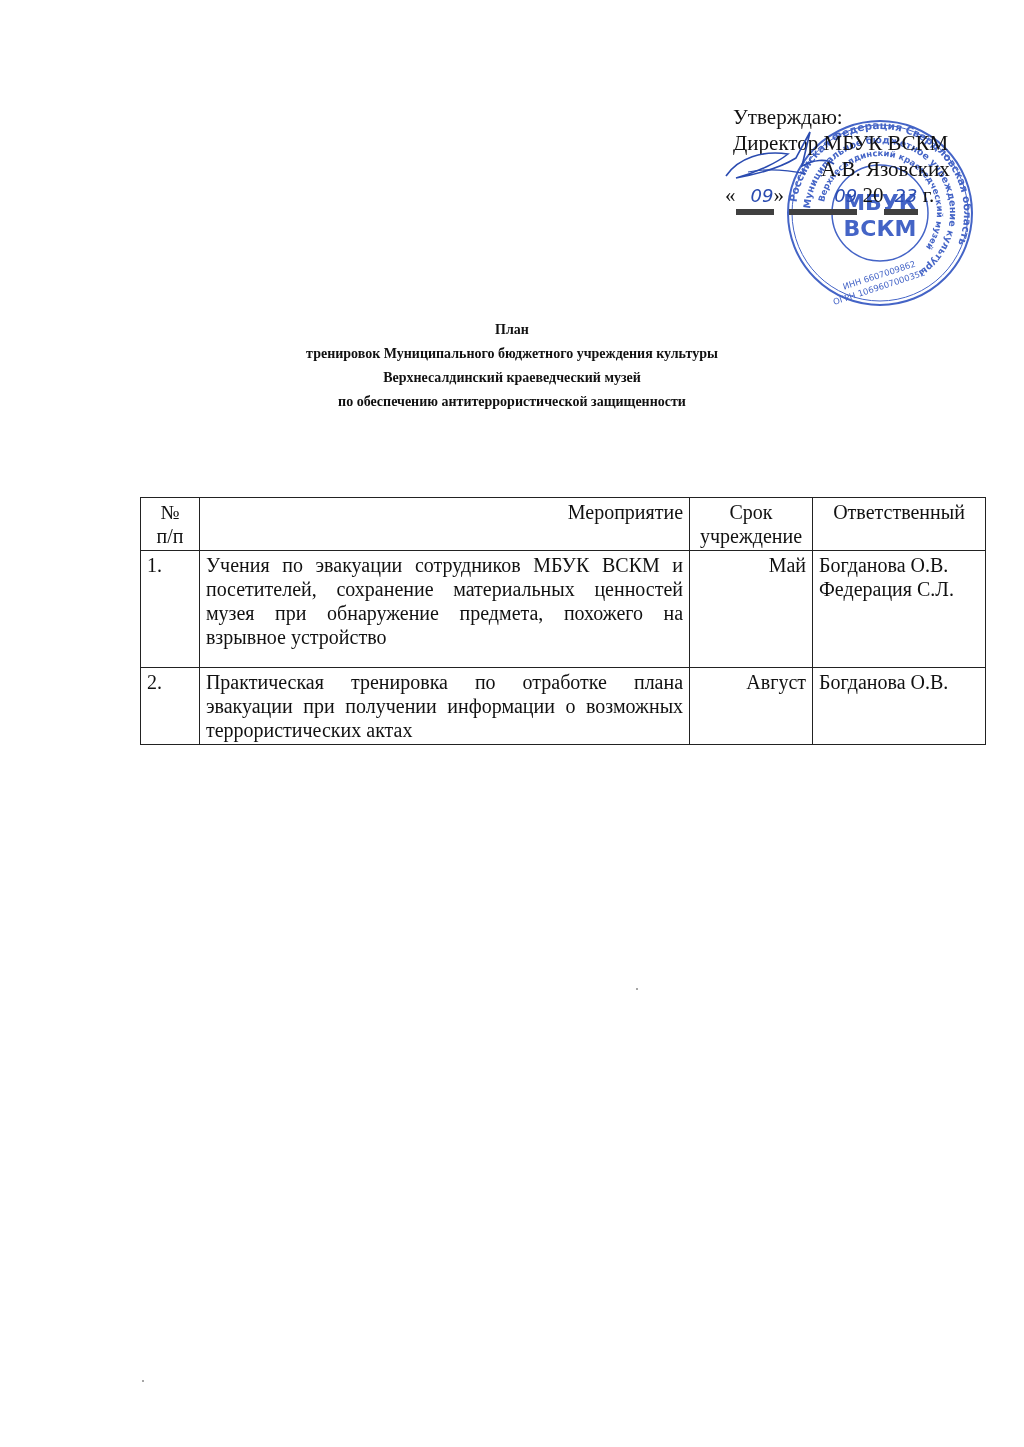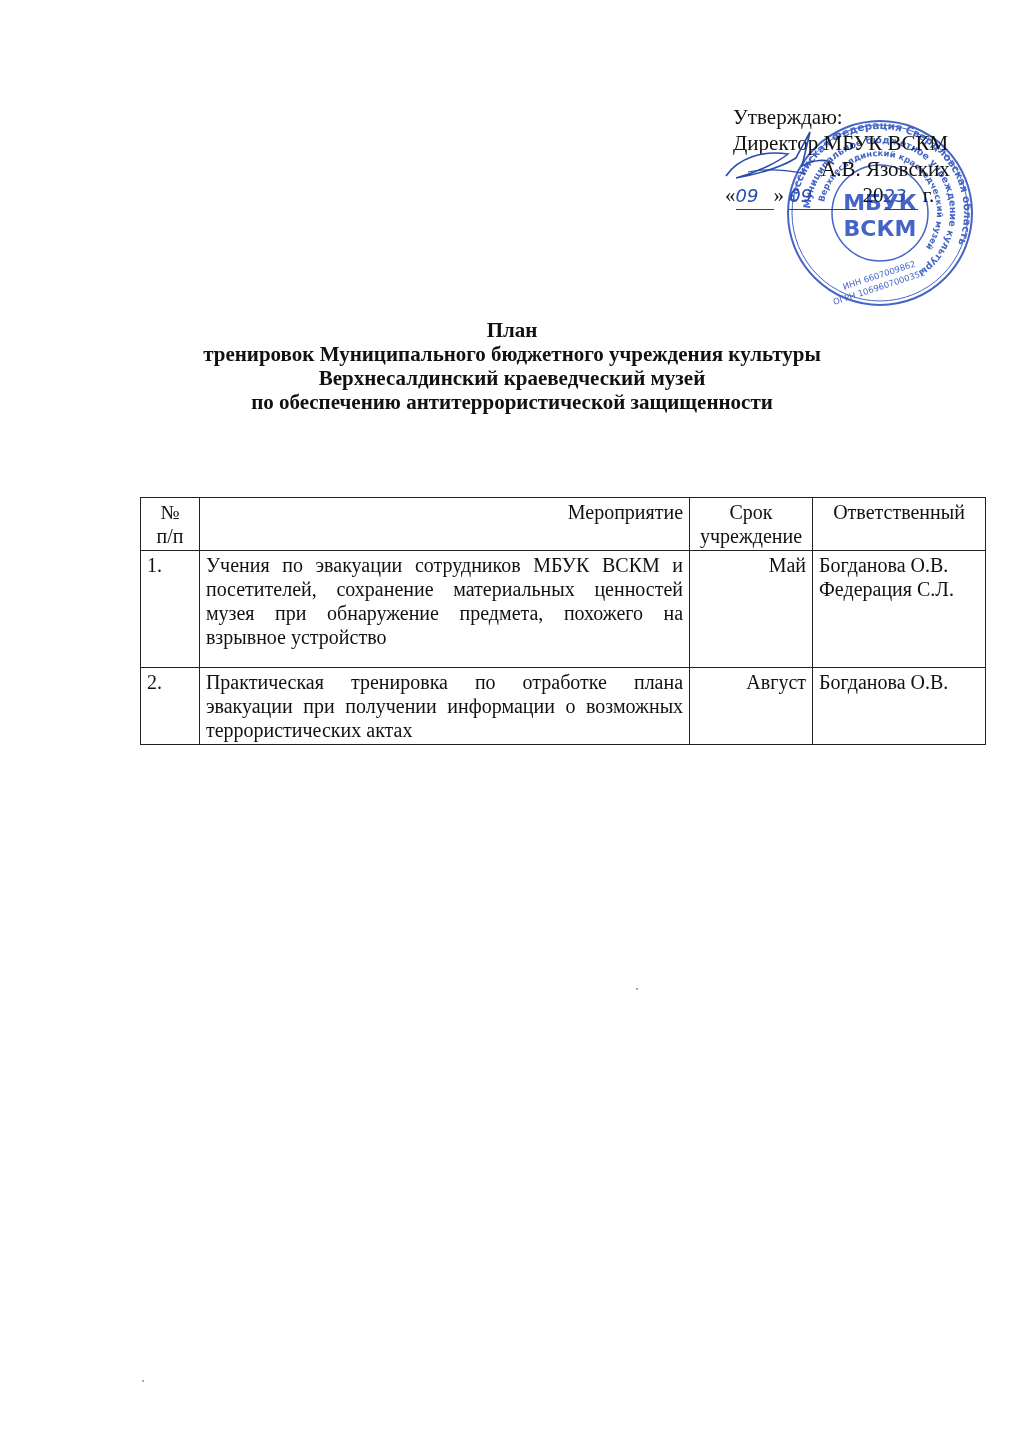--- a/index.html
+++ b/index.html
@@ -6,27 +6,27 @@
     body {
       width: 1024px; height: 1447px; background: #ffffff; position: relative; overflow: hidden;
       font-family: "Liberation Serif", "DejaVu Serif", serif; color: #111;
     }
     .approval {
       position: absolute; left: 733px; top: 104px; font-size: 21px; line-height: 26px; z-index: 2;
     }
     .approval .line { white-space: nowrap; }
     .approval .indent { padding-left: 88px; }
     .approval .date-line { margin-left: -8px; }
-    .approval .blank { display: inline-block; border-bottom: 1px solid #404040; text-align: left; }
+    .approval .blank { display: inline-block; border-bottom: 6px solid #404040; text-align: right; }
     .hand { font-family: "DejaVu Sans", sans-serif; color: #2a4bb0; font-style: italic; font-size: 18px; }
     .signature { position: absolute; left: 718px; top: 128px; width: 120px; height: 60px; z-index: 3; }
     .stamp { position: absolute; left: 785px; top: 118px; width: 190px; height: 190px; z-index: 1; opacity: 0.88; }
     .title-block {
       position: absolute; left: 0; top: 318px; width: 1024px; text-align: center;
-      font-weight: bold; font-size: 21px; line-height: 24px;
+      font-weight: bold; font-size: 14px; line-height: 24px;
     }
     table.plan {
       position: absolute; left: 140px; top: 497px; width: 846px; border-collapse: collapse; font-size: 20px; line-height: 24px;
     }
     table.plan td, table.plan th { border: 1.5px solid #222; vertical-align: top; padding: 2px 6px; font-weight: normal; }
     table.plan th { text-align: center; }
     .c-num { width: 46px; text-align: left; }
     .c-event { width: 478px; text-align: justify; }
     .c-date { width: 110px; text-align: right; }
     .c-resp { width: 160px; }

